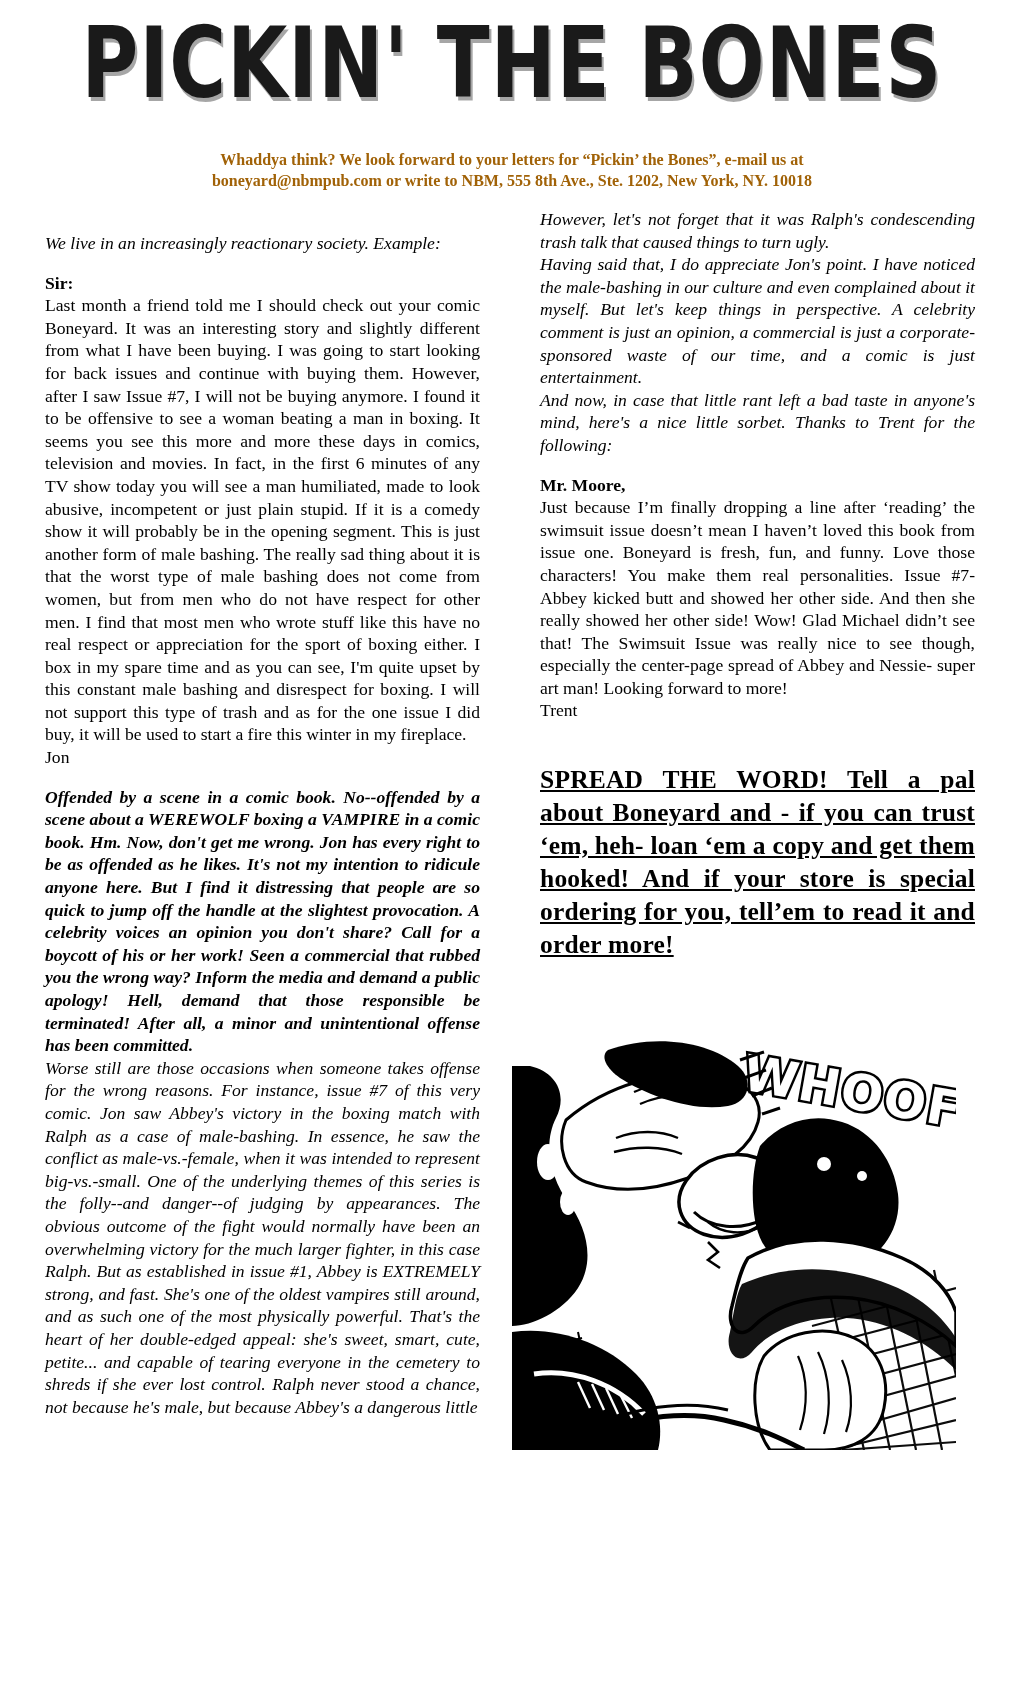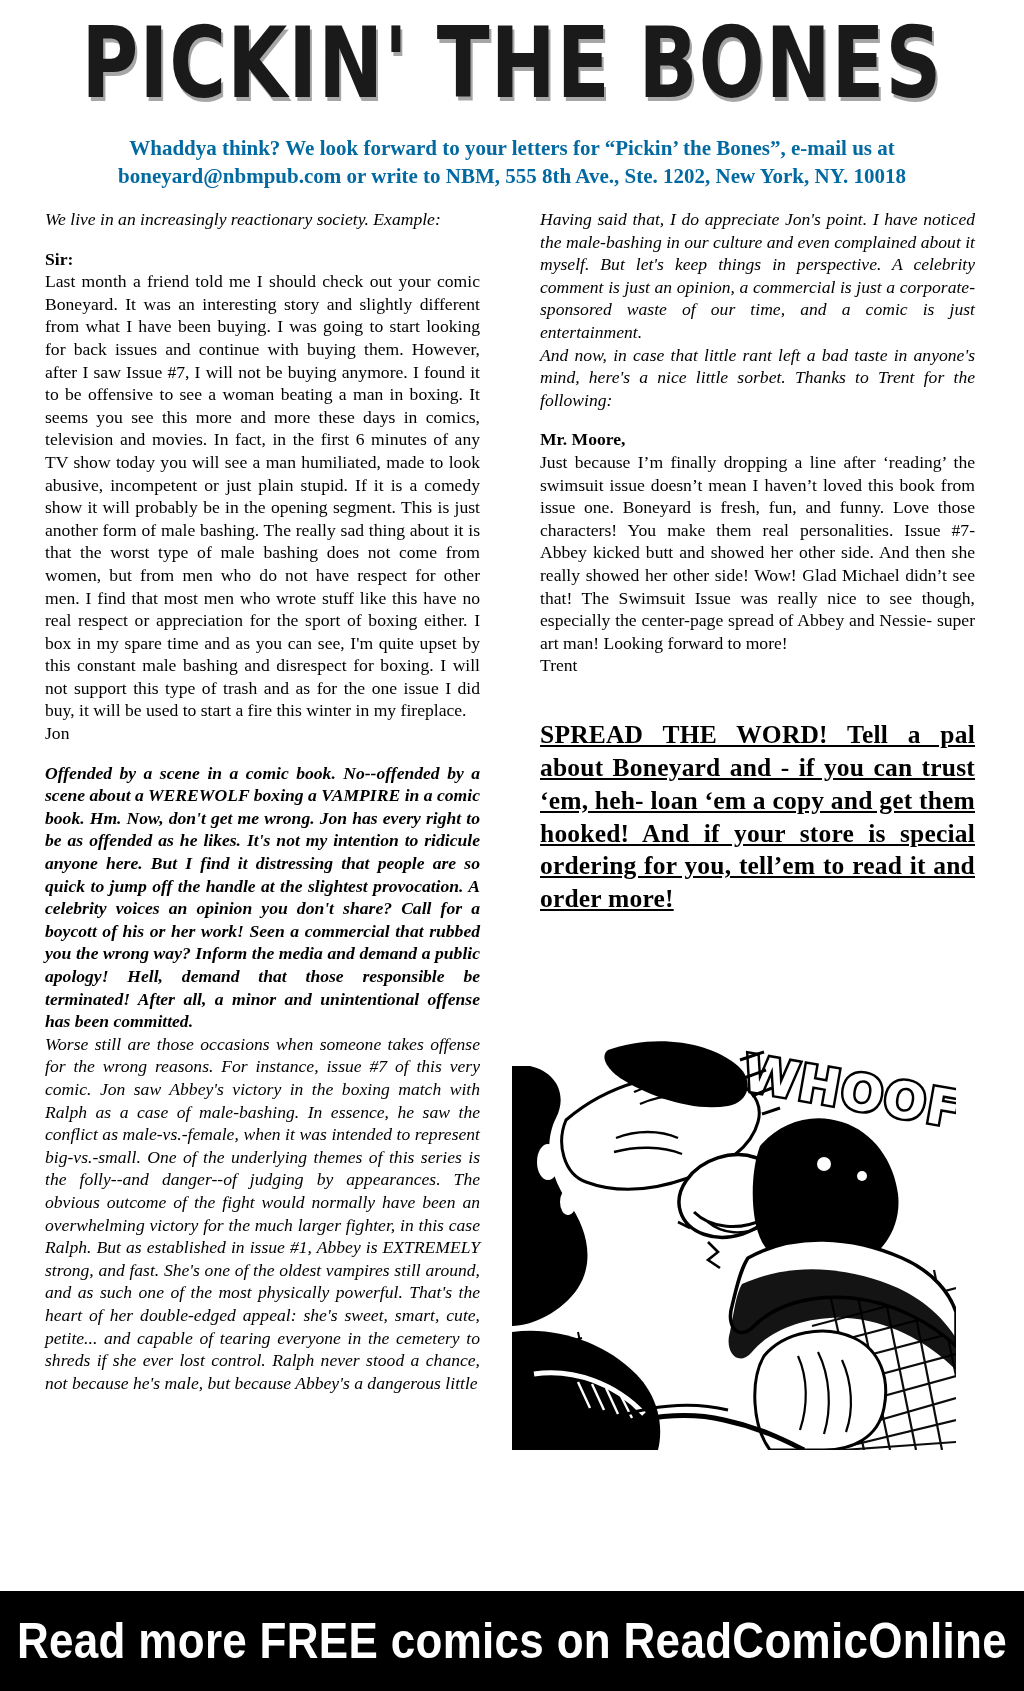--- a/index.html
+++ b/index.html
@@ -42,44 +42,44 @@
     letter-spacing: 1px;
     color: #1a1a1a;
     margin: 0;
     padding: 0 10px;
     transform: scaleY(1.28) scaleX(1.02);
     transform-origin: center top;
     text-shadow: 2px 3px 0 rgba(0,0,0,0.35);
     white-space: nowrap;
   }
   .masthead-sub {
-    margin: 44px auto 0;
+    margin: 58px auto 0;
     width: 900px;
     font-family: "Liberation Serif", serif;
     font-weight: bold;
-    font-size: 21px;
+    font-size: 16px;
     line-height: 1.32;
-    color: #0369a1;
+    color: #a16207;
   }
   .masthead-sub div { white-space: nowrap; }
 
   
   .columns {
     position: absolute;
     left: 45px;
     top: 208px;
     width: 930px;
     height: 1330px;
   }
   .col {
     position: absolute;
     top: 0;
     width: 435px;
   }
-  .col-left  { left: 0; }
+  .col-left  { left: 0; margin-top: 24px; }
   .col-right { left: 495px; }
 
   p.body {
     margin: 0;
     font-size: 17.6px;
     line-height: 1.285;
     text-align: justify;
     text-justify: inter-word;
     hyphens: manual;
   }
@@ -164,20 +164,21 @@
 
       <p class="body italic gap-before">Offended by a scene in a comic book. No--offended by a scene about a WEREWOLF boxing a VAMPIRE in a comic book. Hm. Now, don't get me wrong. Jon has every right to be as offended as he likes. It's not my intention to ridicule anyone here. But I find it distressing that people are so quick to jump off the handle at the slightest provocation. A celebrity voices an opinion you don't share? Call for a boycott of his or her work! Seen a commercial that rubbed you the wrong way? Inform the media and demand a public apology! Hell, demand that those responsible be terminated! After all, a minor and unintentional offense has been committed.</p>
 
       <p class="body italic gap-small">Worse still are those occasions when someone takes offense for the wrong reasons. For instance, issue #7 of this very comic. Jon saw Abbey's victory in the boxing match with Ralph as a case of male-bashing. In essence, he saw the conflict as male-vs.-female, when it was intended to represent big-vs.-small. One of the underlying themes of this series is the folly--and danger--of judging by appearances. The obvious outcome of the fight would normally have been an overwhelming victory for the much larger fighter, in this case Ralph. But as established in issue #1, Abbey is EXTREMELY strong, and fast. She's one of the oldest vampires still around, and as such one of the most physically powerful. That's the heart of her double-edged appeal: she's sweet, smart, cute, petite... and capable of tearing everyone in the cemetery to shreds if she ever lost control. Ralph never stood a chance, not because he's male, but because Abbey's a dangerous little</p>
 
     </div>
 
     <div class="col col-right">
 
 
+      <p class="body italic gap-small">However, let's not forget that it was Ralph's condescending trash talk that caused things to turn ugly.</p>
 
       <p class="body italic gap-small">Having said that, I do appreciate Jon's point. I have noticed the male-bashing in our culture and even complained about it myself. But let's keep things in perspective. A celebrity comment is just an opinion, a commercial is just a corporate-sponsored waste of our time, and a comic is just entertainment.</p>
 
       <p class="body italic gap-small">And now, in case that little rant left a bad taste in anyone's mind, here's a nice little sorbet. Thanks to Trent for the following:</p>
 
       <p class="body gap-before">Mr. Moore,</p>
 
       <p class="body gap-small"><span>Just because I’m finally dropping a line after ‘reading’ the swimsuit issue doesn’t mean I haven’t loved this book from issue one. Boneyard is fresh, fun, and funny. Love those characters! You make them real personalities. Issue #7- Abbey kicked butt and showed her other side. And then she </span><span class="bold-inline">really</span><span> showed her other side! Wow! Glad Michael didn’t see that! The Swimsuit Issue was really nice to see though, especially the center-page spread of Abbey and Nessie- super art man! Looking forward to more!</span></p>
 
       <p class="body gap-small">Trent</p>
@@ -291,17 +292,14 @@
         <path d="M228 34 L252 26"></path>
         <path d="M232 52 L254 44"></path>
         <path d="M240 70 L260 62"></path>
         <path d="M250 88 L268 82"></path>
       </g>
 
       <rect x="0" y="0" width="444" height="424" fill="none"></rect>
     </svg>
   </div>
 
-  <div class="footer-banner">
-    <span class="footer-text">Read more FREE comics on ReadComicOnline</span>
-  </div>
 
 </div>
 
 </body></html>

